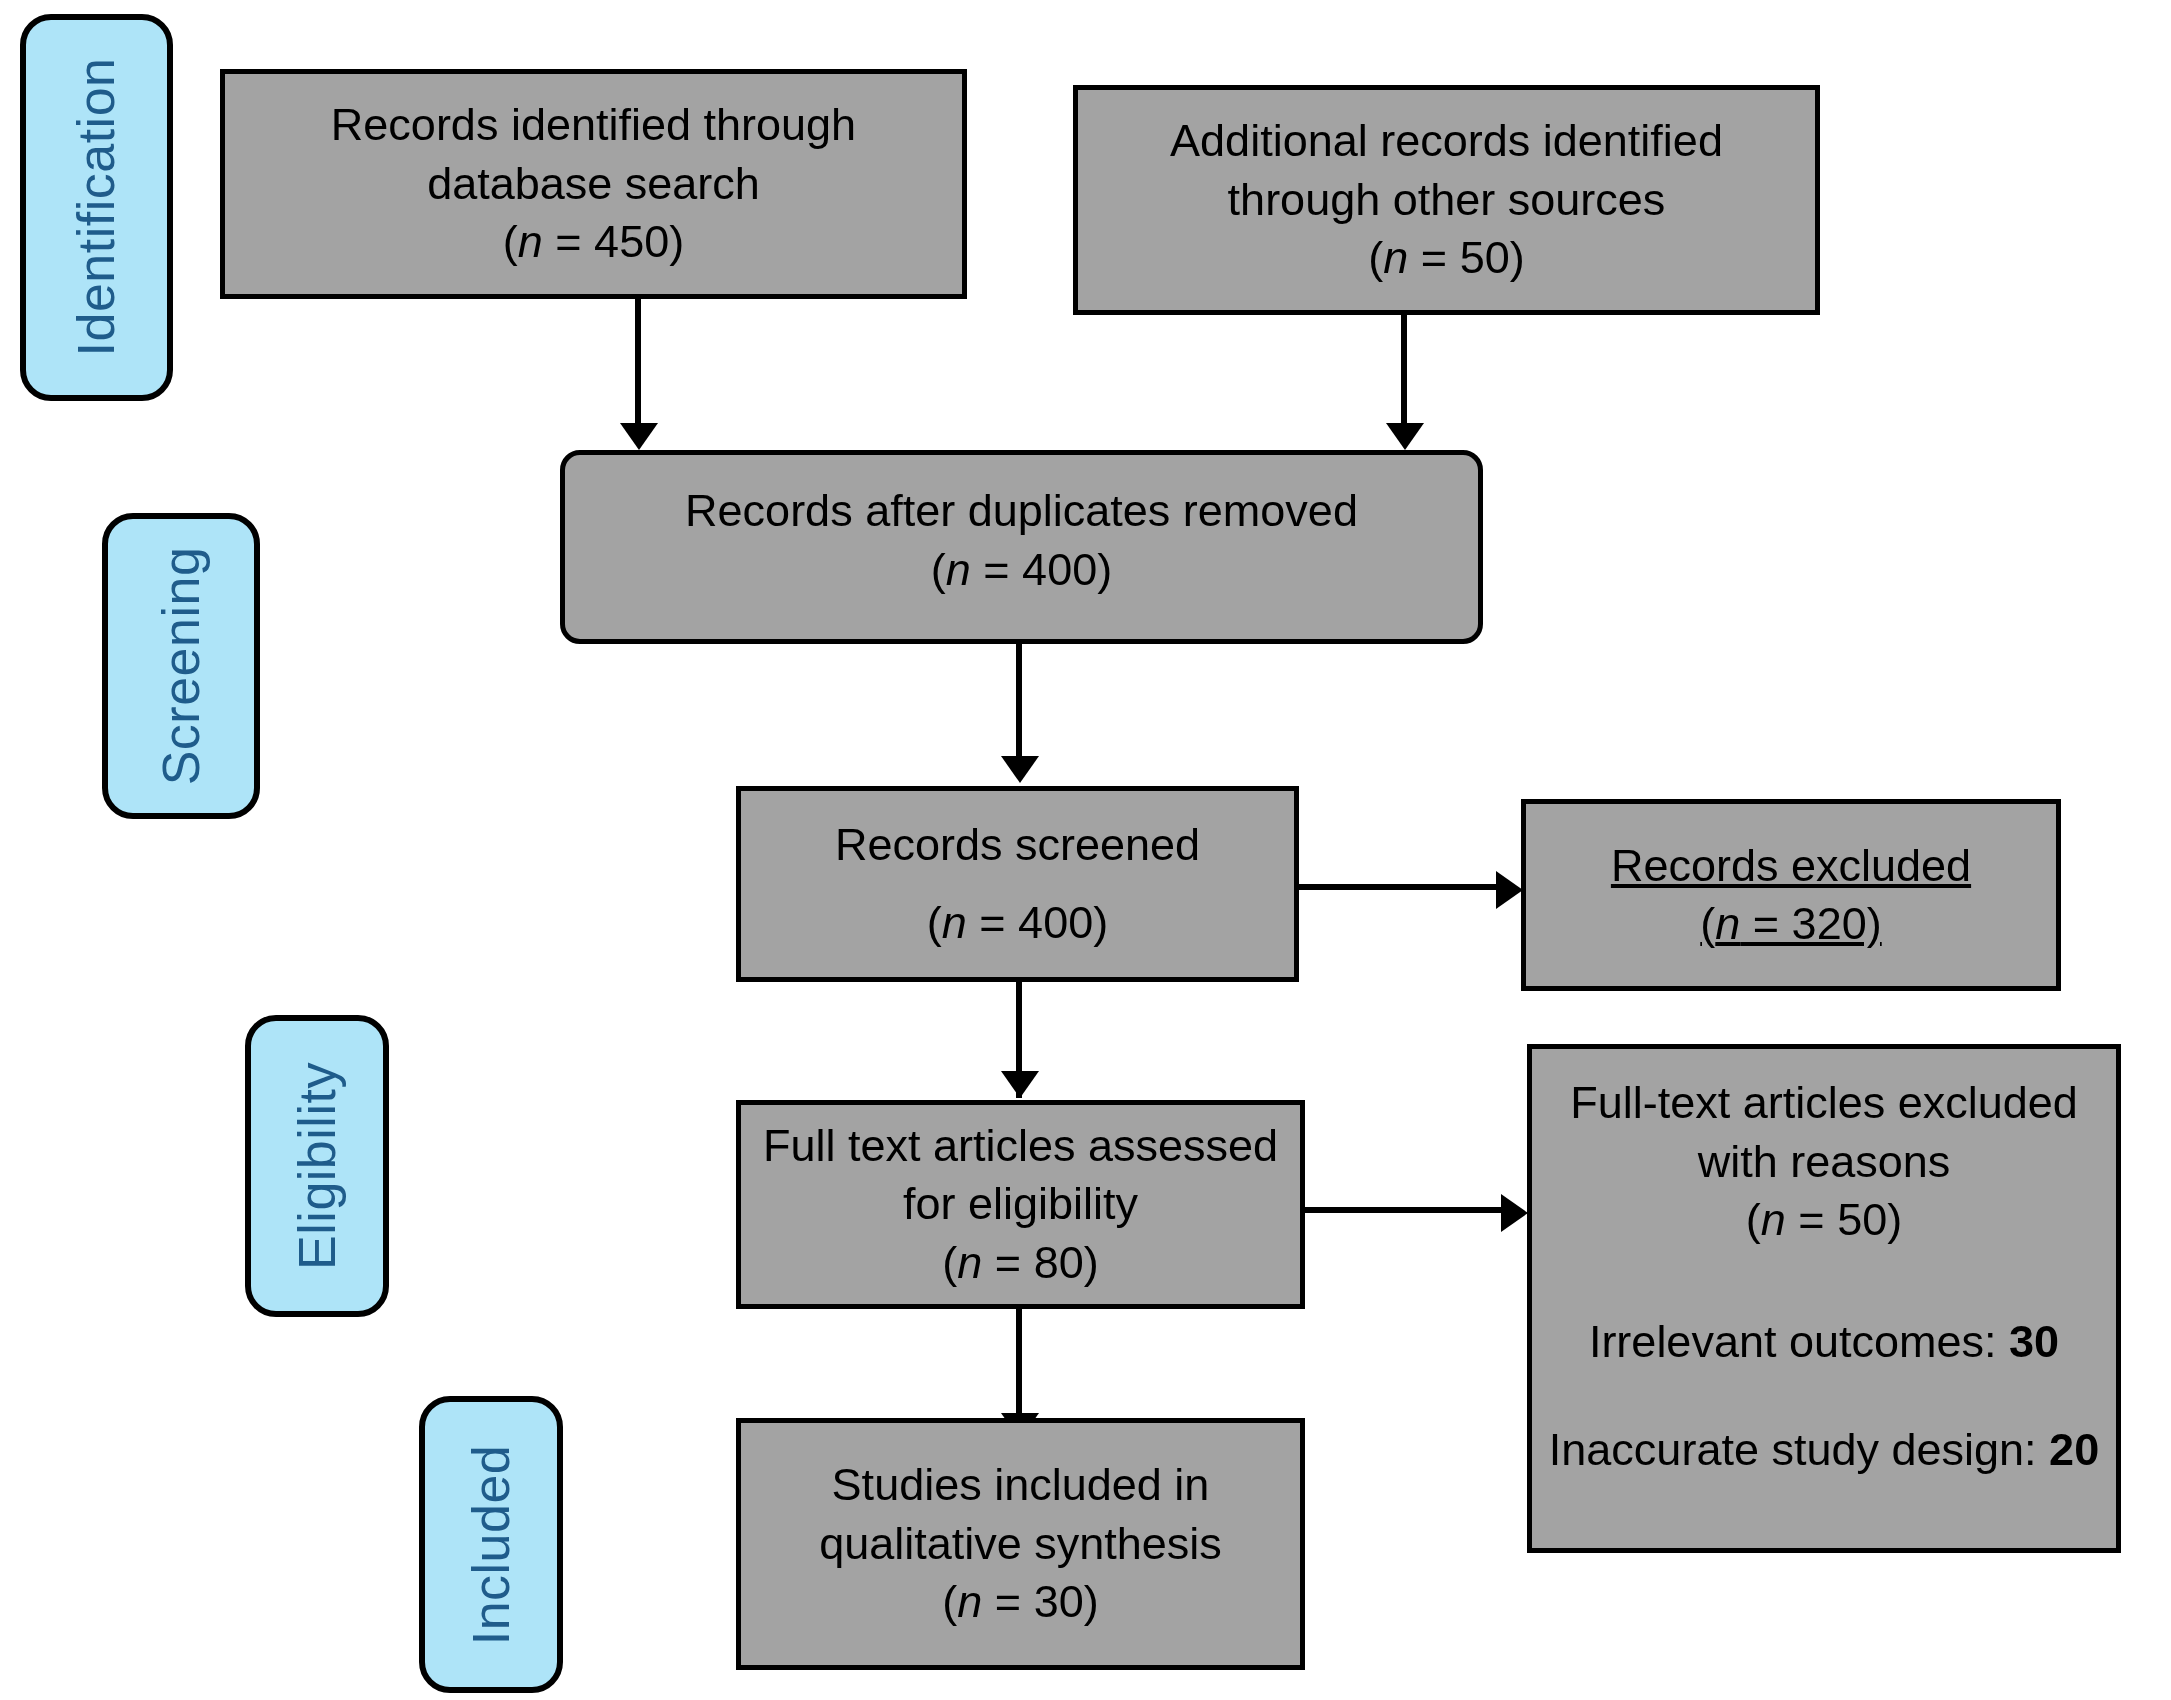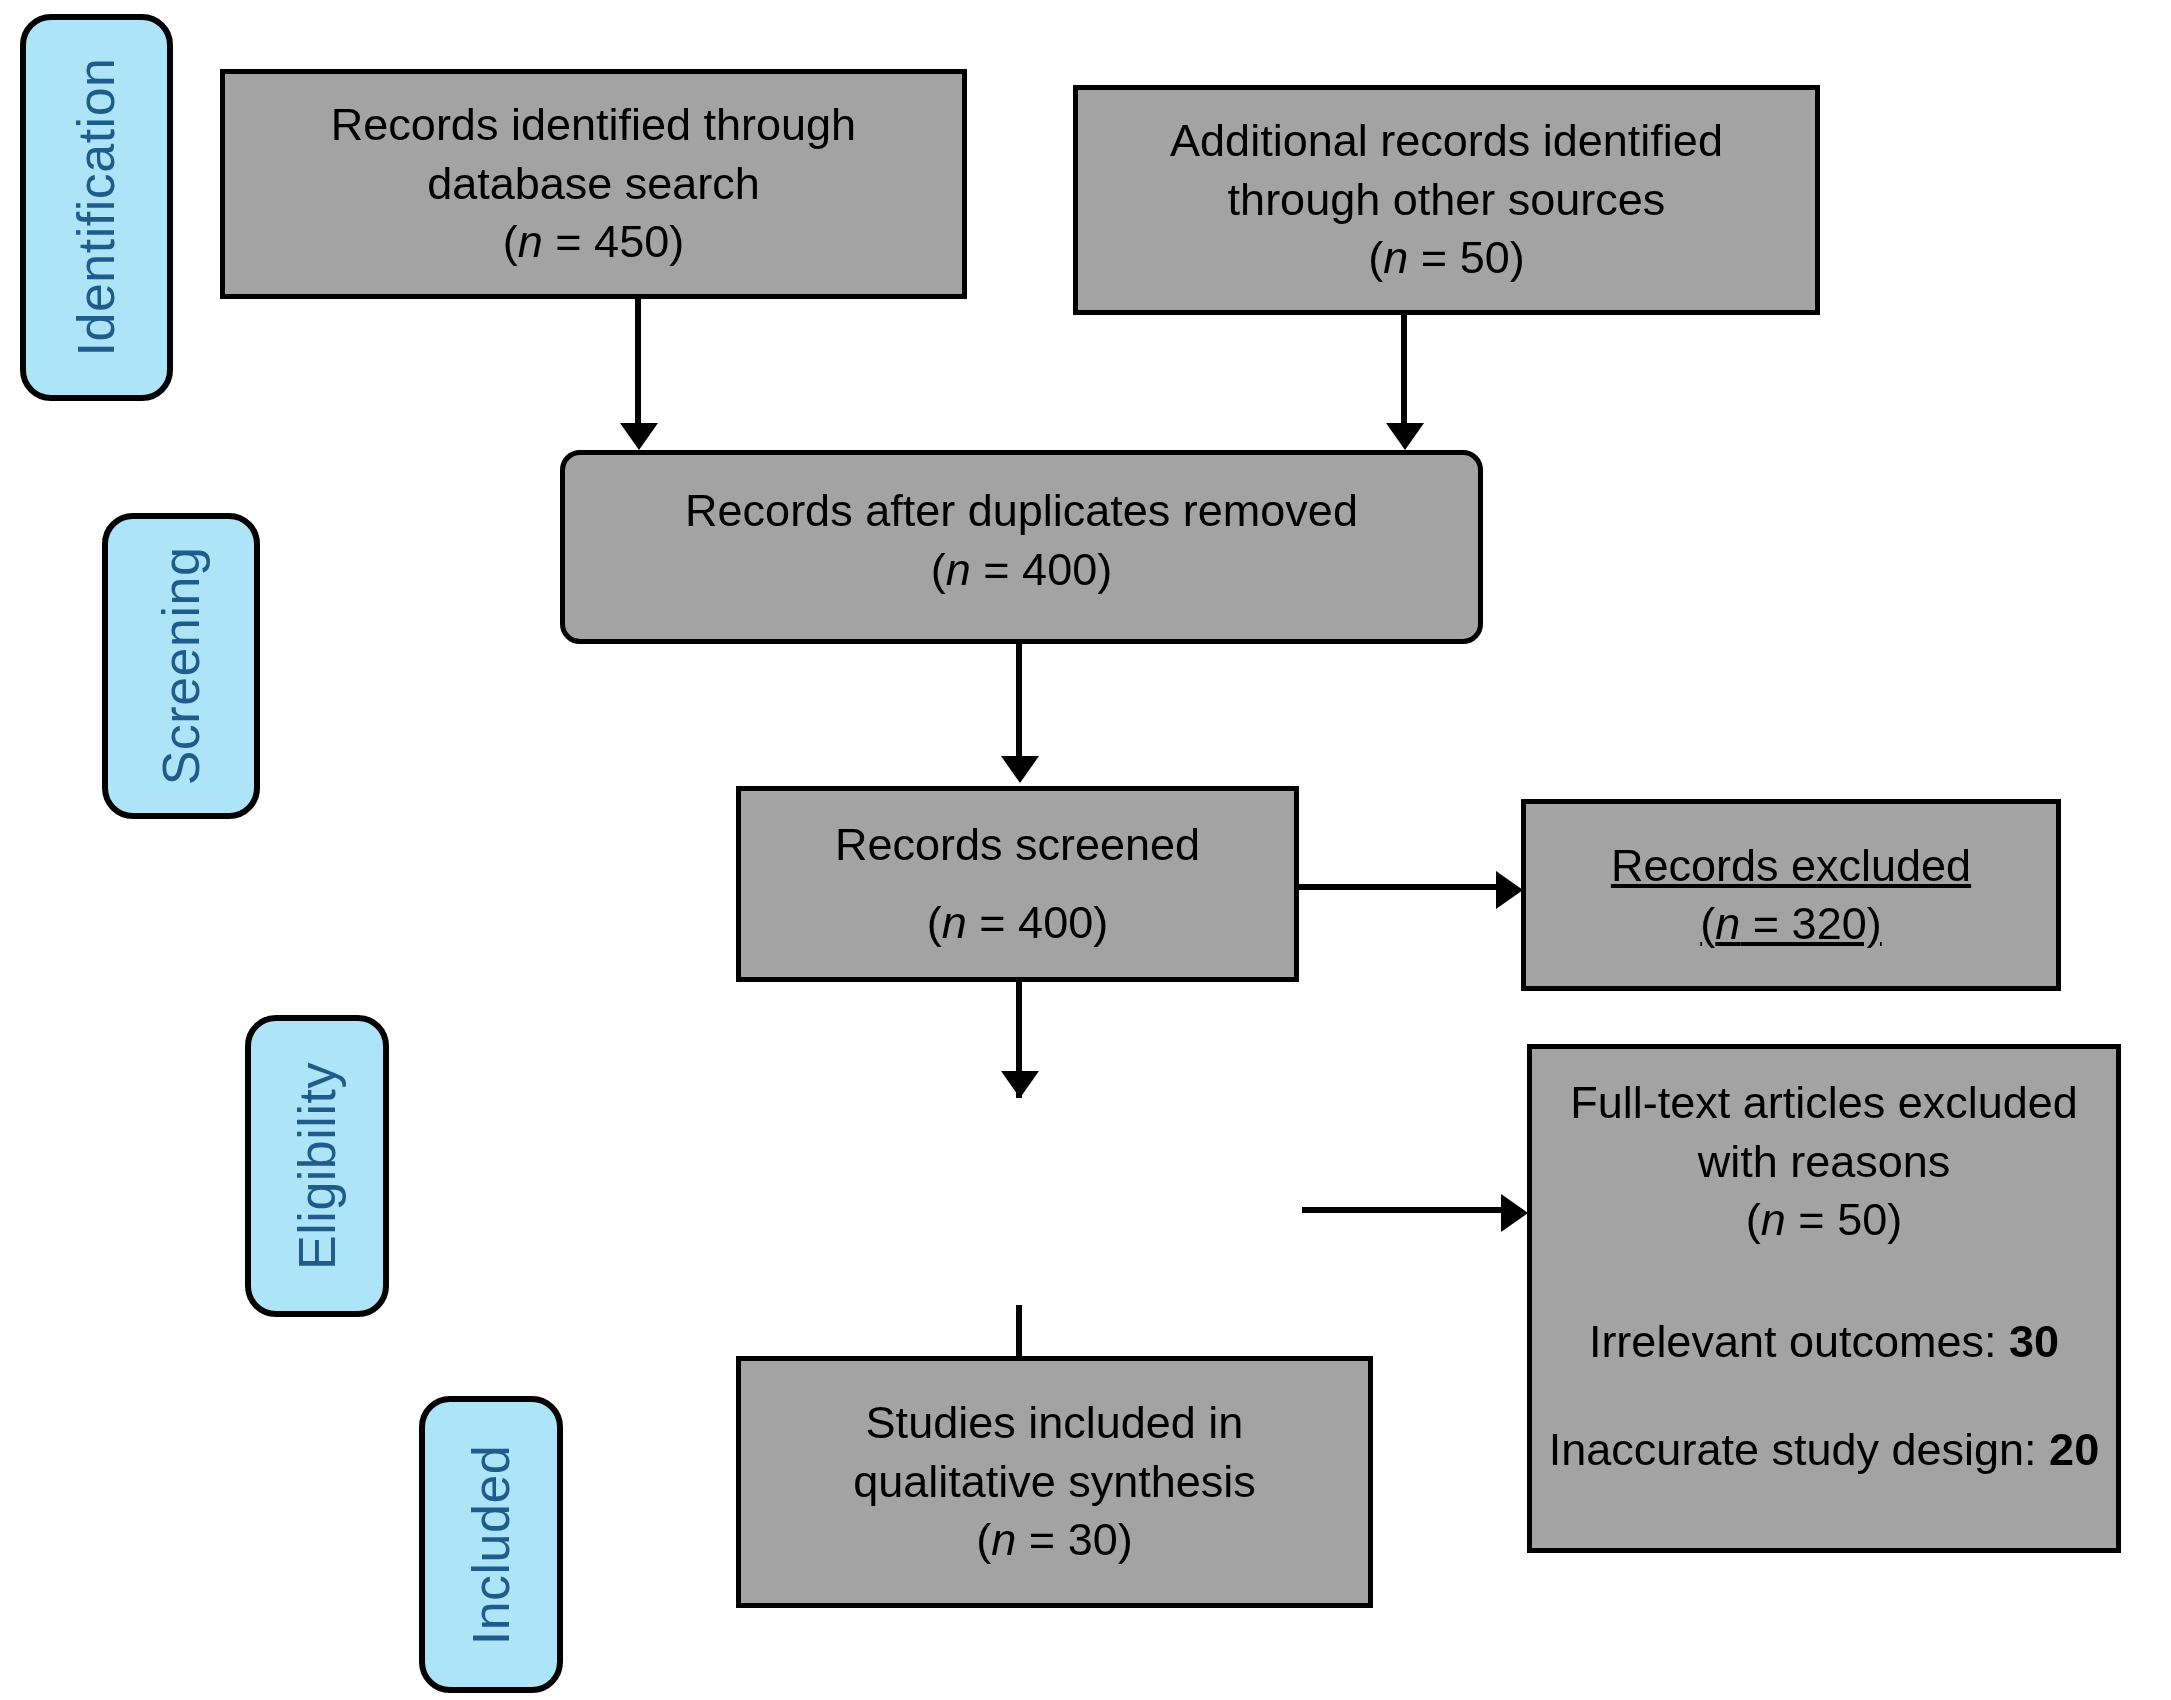--- a/index.html
+++ b/index.html
@@ -159,31 +159,36 @@
   <div class="flow-box" style="left:736px; top:786px; width:563px; height:196px;gap:20px;">
     <div class="line">Records screened</div>
     <div class="line n-line"><span>(</span><i>n</i><span> = 400)</span></div>
   </div>
 
   <div class="flow-box" style="left:1521px; top:799px; width:540px; height:192px;text-decoration:underline;">
     <div class="line">Records excluded</div>
     <div class="line n-line"><span>(</span><i>n</i><span> = 320)</span></div>
   </div>
 
+  <div class="flow-box" style="left:736px; top:1100px; width:569px; height:209px;">
+    <div class="line">Full text articles assessed</div>
+    <div class="line">for eligibility</div>
+    <div class="line n-line"><span>(</span><i>n</i><span> = 80)</span></div>
+  </div>
 
   <div class="flow-box" style="left:1527px; top:1044px; width:594px; height:509px; justify-content:flex-start; padding-top:25px;">
     <div class="line">Full-text articles excluded</div>
     <div class="line">with reasons</div>
     <div class="line n-line"><span>(</span><i>n</i><span> = 50)</span></div>
     <div class="spacer-md"></div>
     <div class="reason"><span>Irrelevant outcomes: </span><b>30</b></div>
     <div class="spacer-sm"></div>
     <div class="reason"><span>Inaccurate study design: </span><b>20</b></div>
   </div>
 
-  <div class="flow-box" style="left:736px; top:1356px; width:637px; height:252px;">
+  <div class="flow-box" style="left:736px; top:1418px; width:569px; height:252px;">
     <div class="line">Studies included in</div>
     <div class="line">qualitative synthesis</div>
     <div class="line n-line"><span>(</span><i>n</i><span> = 30)</span></div>
   </div>
 
 </div>
 
 
 </body></html>

